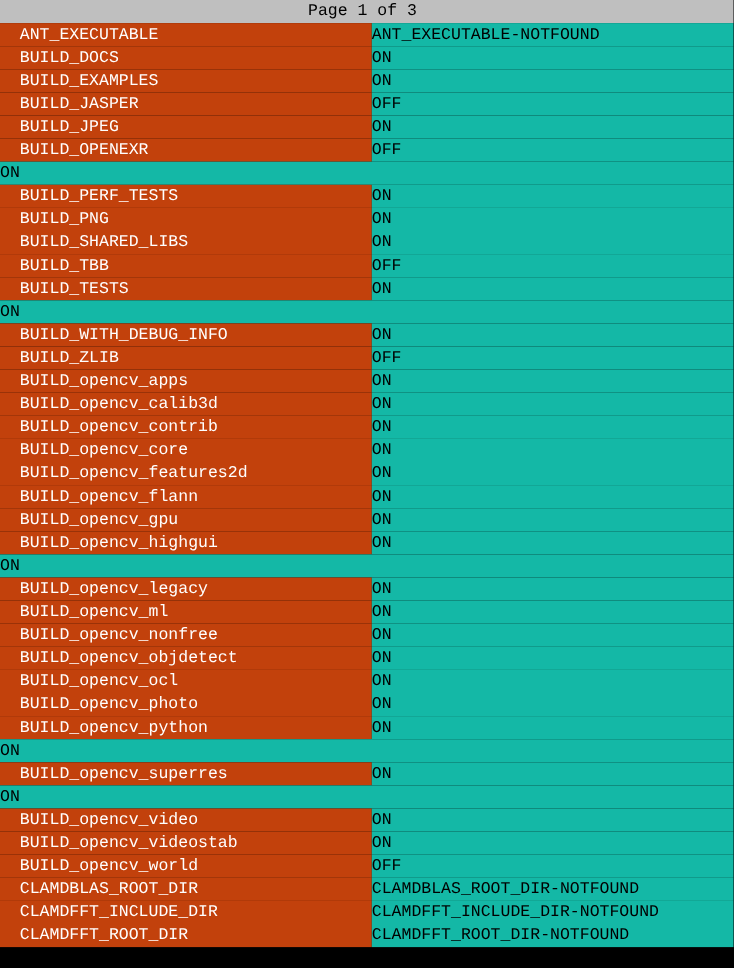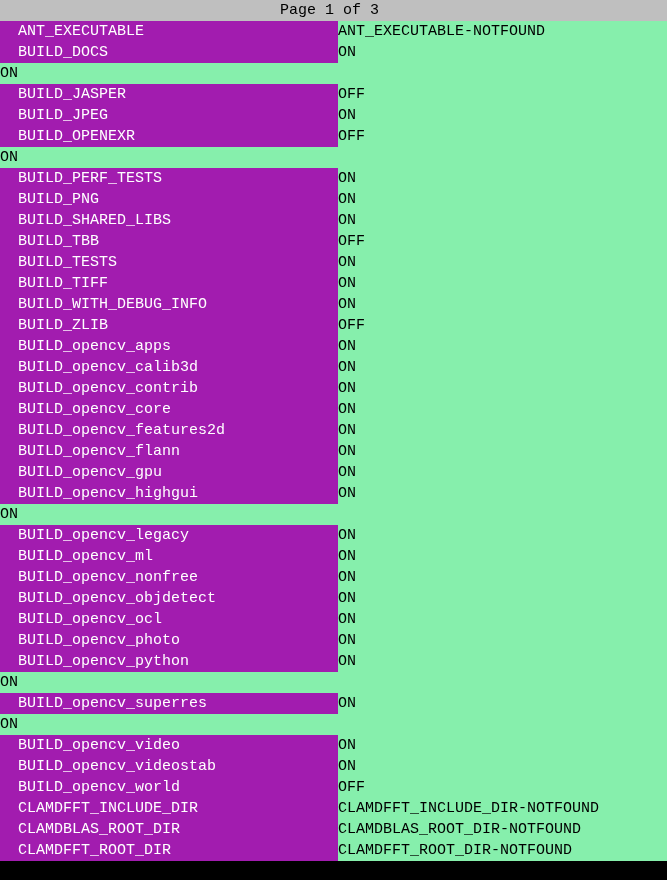--- a/index.html
+++ b/index.html
@@ -19,29 +19,29 @@
     text-align: center;
     padding-right: 8px;
     height: 21px;
   }
   .row {
     display: flex;
     height: 21px;
   }
   .key {
     width: 338px;
-    background: #a21caf;
+    background: #c2410c;
     color: #fff;
     padding-left: 9px;
     white-space: pre;
     box-sizing: border-box;
   }
   .val {
     flex: 1;
-    background: #86efac;
+    background: #14b8a6;
     color: #000;
     white-space: pre;
     box-sizing: border-box;
   }
   .cursor {
     background: #00ff00;
     color: #000;
   }
 </style>
 </head>
@@ -54,20 +54,21 @@
 <div id="rows">
     <div class="row">
       <div class="key"> ANT_EXECUTABLE</div>
       <div class="val">ANT_EXECUTABLE-NOTFOUND</div>
     </div>
     <div class="row">
       <div class="key"> BUILD_DOCS</div>
       <div class="val">ON</div>
     </div>
     <div class="row">
+      <div class="key"> BUILD_EXAMPLES</div>
       <div class="val">ON</div>
     </div>
     <div class="row">
       <div class="key"> BUILD_JASPER</div>
       <div class="val">OFF</div>
     </div>
     <div class="row">
       <div class="key"> BUILD_JPEG</div>
       <div class="val">ON</div>
     </div>
@@ -92,21 +93,20 @@
     </div>
     <div class="row">
       <div class="key"> BUILD_TBB</div>
       <div class="val">OFF</div>
     </div>
     <div class="row">
       <div class="key"> BUILD_TESTS</div>
       <div class="val">ON</div>
     </div>
     <div class="row">
-      <div class="key"> BUILD_TIFF</div>
       <div class="val">ON</div>
     </div>
     <div class="row">
       <div class="key"> BUILD_WITH_DEBUG_INFO</div>
       <div class="val">ON</div>
     </div>
     <div class="row">
       <div class="key"> BUILD_ZLIB</div>
       <div class="val">OFF</div>
     </div>
@@ -187,26 +187,26 @@
       <div class="key"> BUILD_opencv_video</div>
       <div class="val">ON</div>
     </div>
     <div class="row">
       <div class="key"> BUILD_opencv_videostab</div>
       <div class="val">ON</div>
     </div>
     <div class="row">
       <div class="key"> BUILD_opencv_world</div>
       <div class="val">OFF</div>
+    </div>
+    <div class="row">
+      <div class="key"> CLAMDBLAS_ROOT_DIR</div>
+      <div class="val">CLAMDBLAS_ROOT_DIR-NOTFOUND</div>
     </div>
     <div class="row">
       <div class="key"> CLAMDFFT_INCLUDE_DIR</div>
       <div class="val">CLAMDFFT_INCLUDE_DIR-NOTFOUND</div>
-    </div>
-    <div class="row">
-      <div class="key"> CLAMDBLAS_ROOT_DIR</div>
-      <div class="val">CLAMDBLAS_ROOT_DIR-NOTFOUND</div>
     </div>
     <div class="row">
       <div class="key"> CLAMDFFT_ROOT_DIR</div>
       <div class="val">CLAMDFFT_ROOT_DIR-NOTFOUND</div>
     </div>
   </div>
 
 </body></html>

